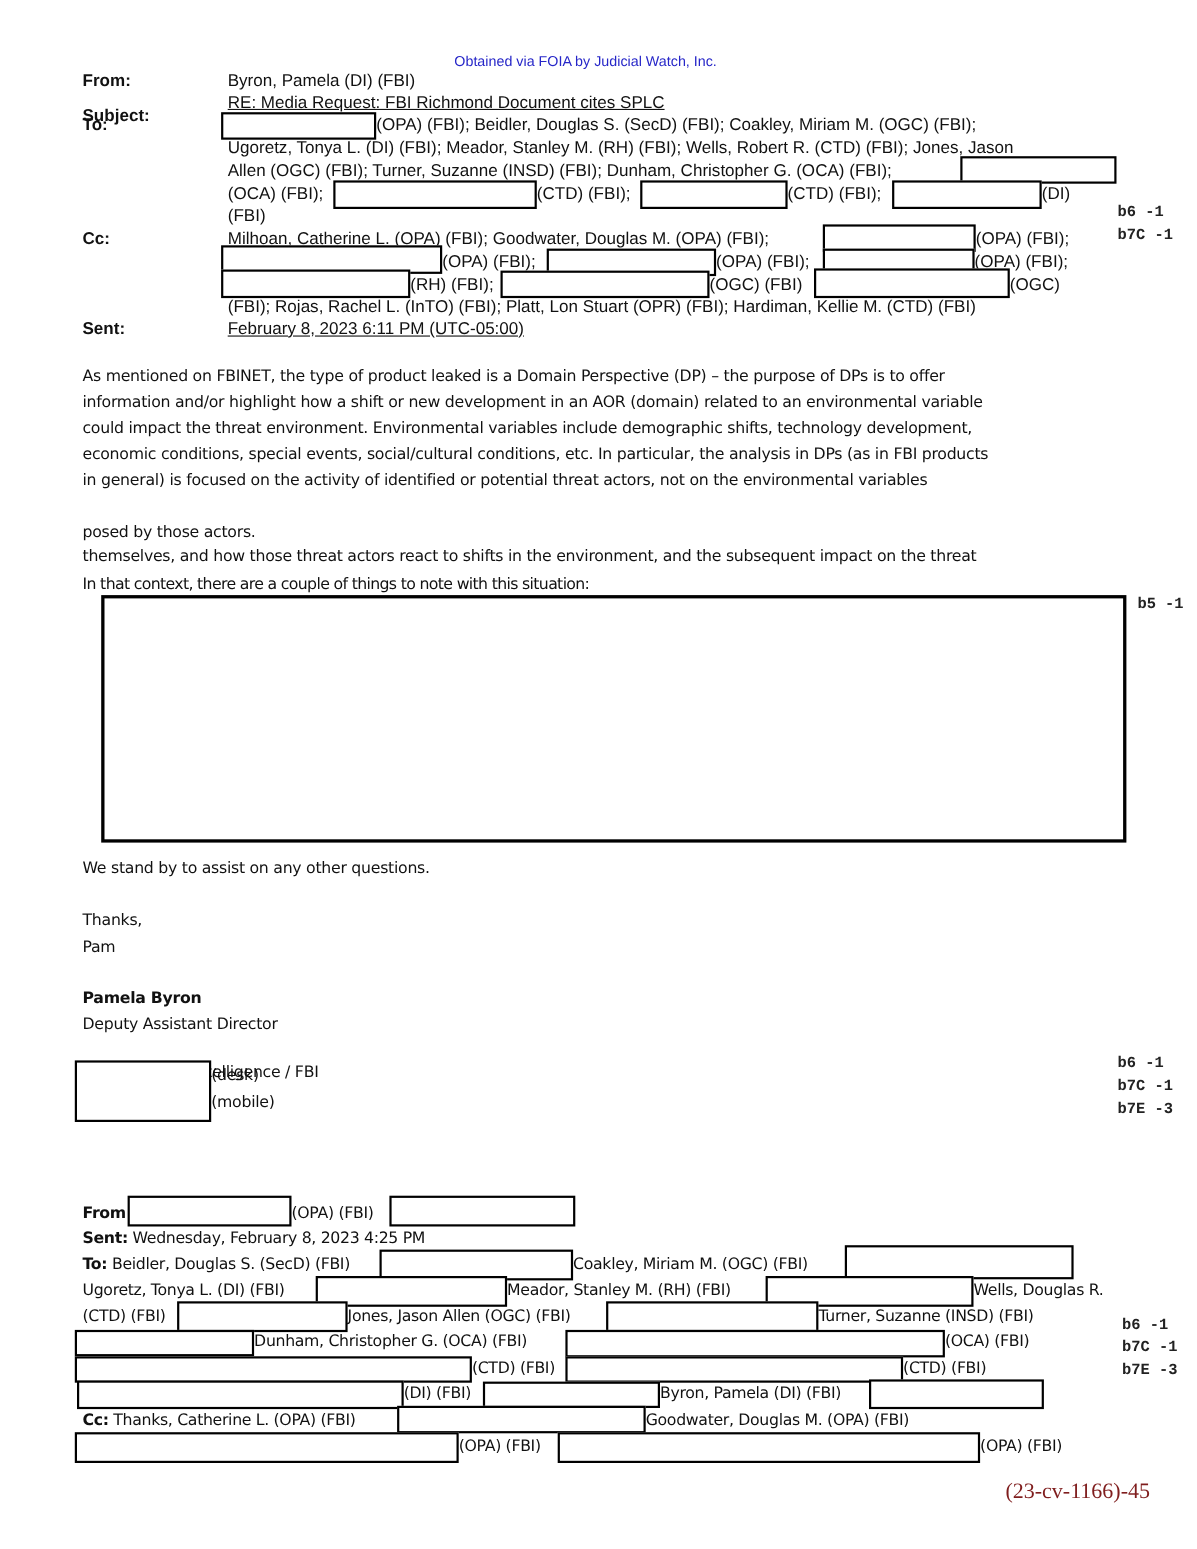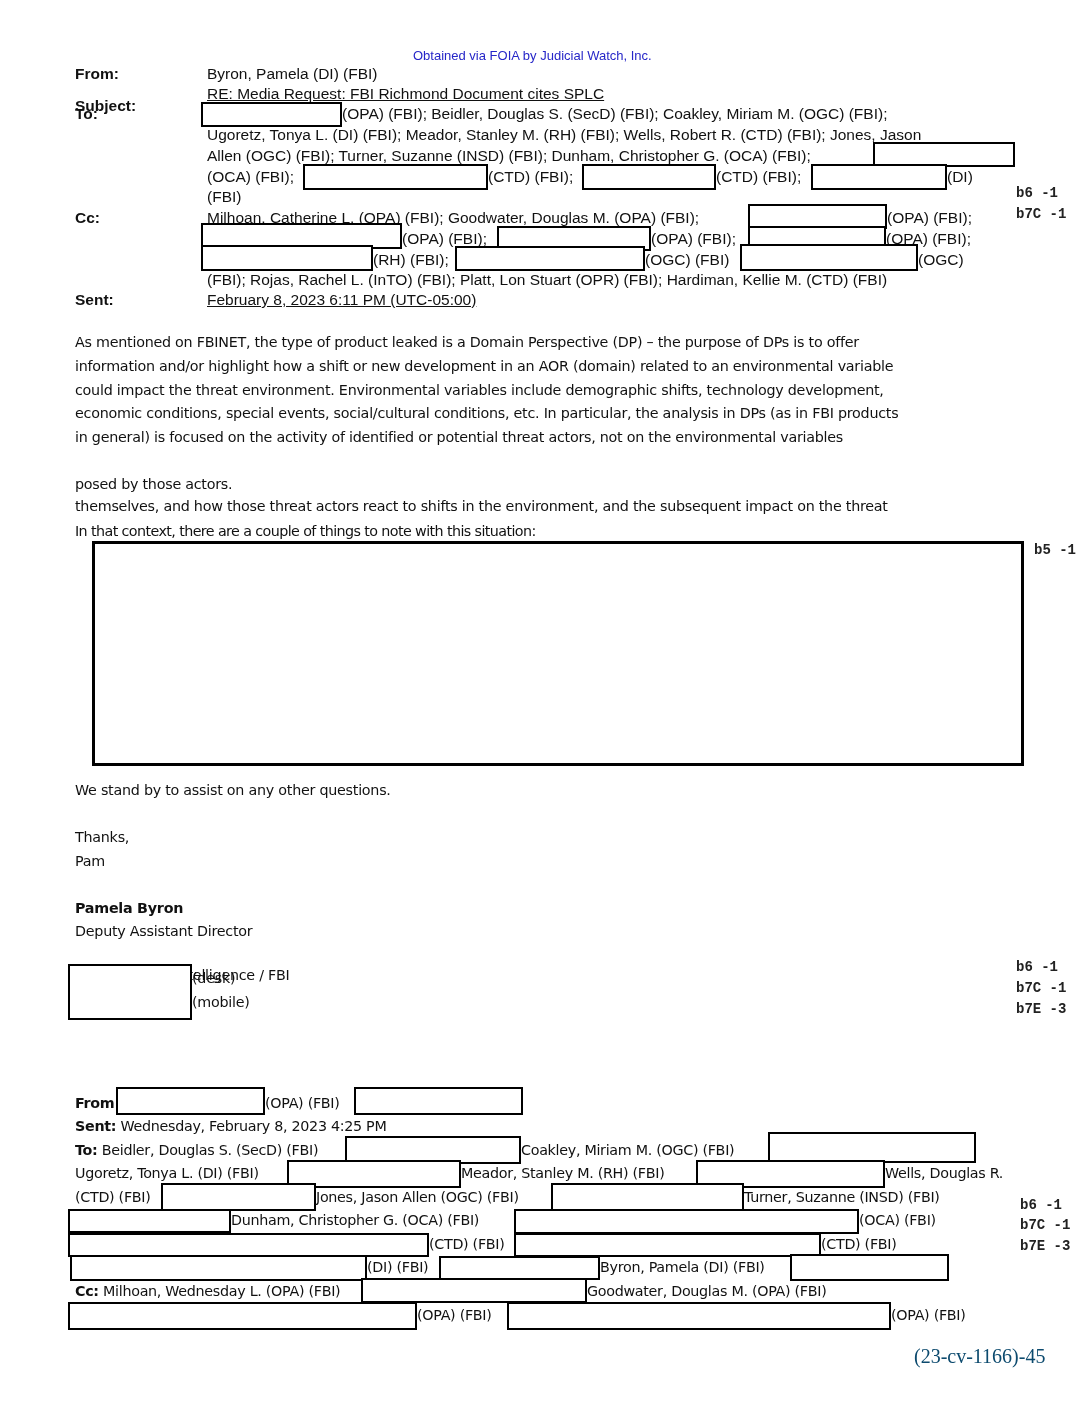--- a/index.html
+++ b/index.html
@@ -7,21 +7,21 @@
   .abs { position: absolute; white-space: nowrap; }
   .hdr { font-family: "Liberation Sans", sans-serif; font-size: 15.5px; line-height: 20px; }
   .hdr-label { font-weight: bold; }
   .body { font-family: "DejaVu Sans", sans-serif; font-size: 14.3px; line-height: 23.7px; letter-spacing: -0.25px; }
   .fwd { font-family: "DejaVu Sans", sans-serif; font-size: 14.3px; line-height: 23.5px; letter-spacing: -0.3px; }
   .mono { font-family: "Liberation Mono", monospace; font-size: 14px; font-weight: bold; line-height: 21px; color: #222; }
   .redact { position: absolute; border: 2.5px solid #000; background: #fff; box-sizing: border-box; }
   .banner { font-family: "Liberation Sans", sans-serif; font-size: 13px; color: #2626c8; }
   .under { text-decoration: underline; }
   b { font-weight: bold; }
-  .batesnum { font-family: "Liberation Serif", serif; font-size: 20px; color: #0c4a6e; }
+  .batesnum { font-family: "Liberation Serif", serif; font-size: 20px; color: #7f1d1d; }
 </style>
 </head>
 <body>
 
 <div class="abs banner" style="left:413px; top:48px;">Obtained via FOIA by Judicial Watch, Inc.</div>
 
 <div>
   <div class="abs hdr hdr-label" style="left:75px; top:64px;">From:</div>
   <div class="abs hdr" style="left:207px; top:64px;">Byron, Pamela (DI) (FBI)</div>
 
@@ -134,21 +134,21 @@
   <div class="abs fwd" style="left:429px; top:1233px;">(CTD) (FBI)</div>
   <div class="redact" style="left:514px; top:1233px; width:307px; height:24px;"></div>
   <div class="abs fwd" style="left:821px; top:1233px;">(CTD) (FBI)</div>
 
   <div class="redact" style="left:70px; top:1255px; width:297px; height:26px;"></div>
   <div class="abs fwd" style="left:367px; top:1256px;">(DI) (FBI)</div>
   <div class="redact" style="left:439px; top:1256px; width:161px; height:24px;"></div>
   <div class="abs fwd" style="left:600px; top:1256px;">Byron, Pamela (DI) (FBI)</div>
   <div class="redact" style="left:790px; top:1254px; width:159px; height:27px;"></div>
 
-  <div class="abs fwd" style="left:75px; top:1280px;"><b>Cc:</b><span> Milhoan, Wednesday L. (OPA) (FBI)</span></div>
+  <div class="abs fwd" style="left:75px; top:1280px;"><b>Cc:</b><span> Thanks, Catherine L. (OPA) (FBI)</span></div>
   <div class="redact" style="left:361px; top:1278px; width:226px; height:25px;"></div>
   <div class="abs fwd" style="left:587px; top:1280px;">Goodwater, Douglas M. (OPA) (FBI)</div>
 
   <div class="redact" style="left:68px; top:1302px; width:349px; height:28px;"></div>
   <div class="abs fwd" style="left:417px; top:1304px;">(OPA) (FBI)</div>
   <div class="redact" style="left:507px; top:1302px; width:384px; height:28px;"></div>
   <div class="abs fwd" style="left:891px; top:1304px;">(OPA) (FBI)</div>
 
   <div class="abs mono" style="left:1020px; top:1195px;">b6 -1</div>
   <div class="abs mono" style="left:1020px; top:1215px;">b7C -1</div>

